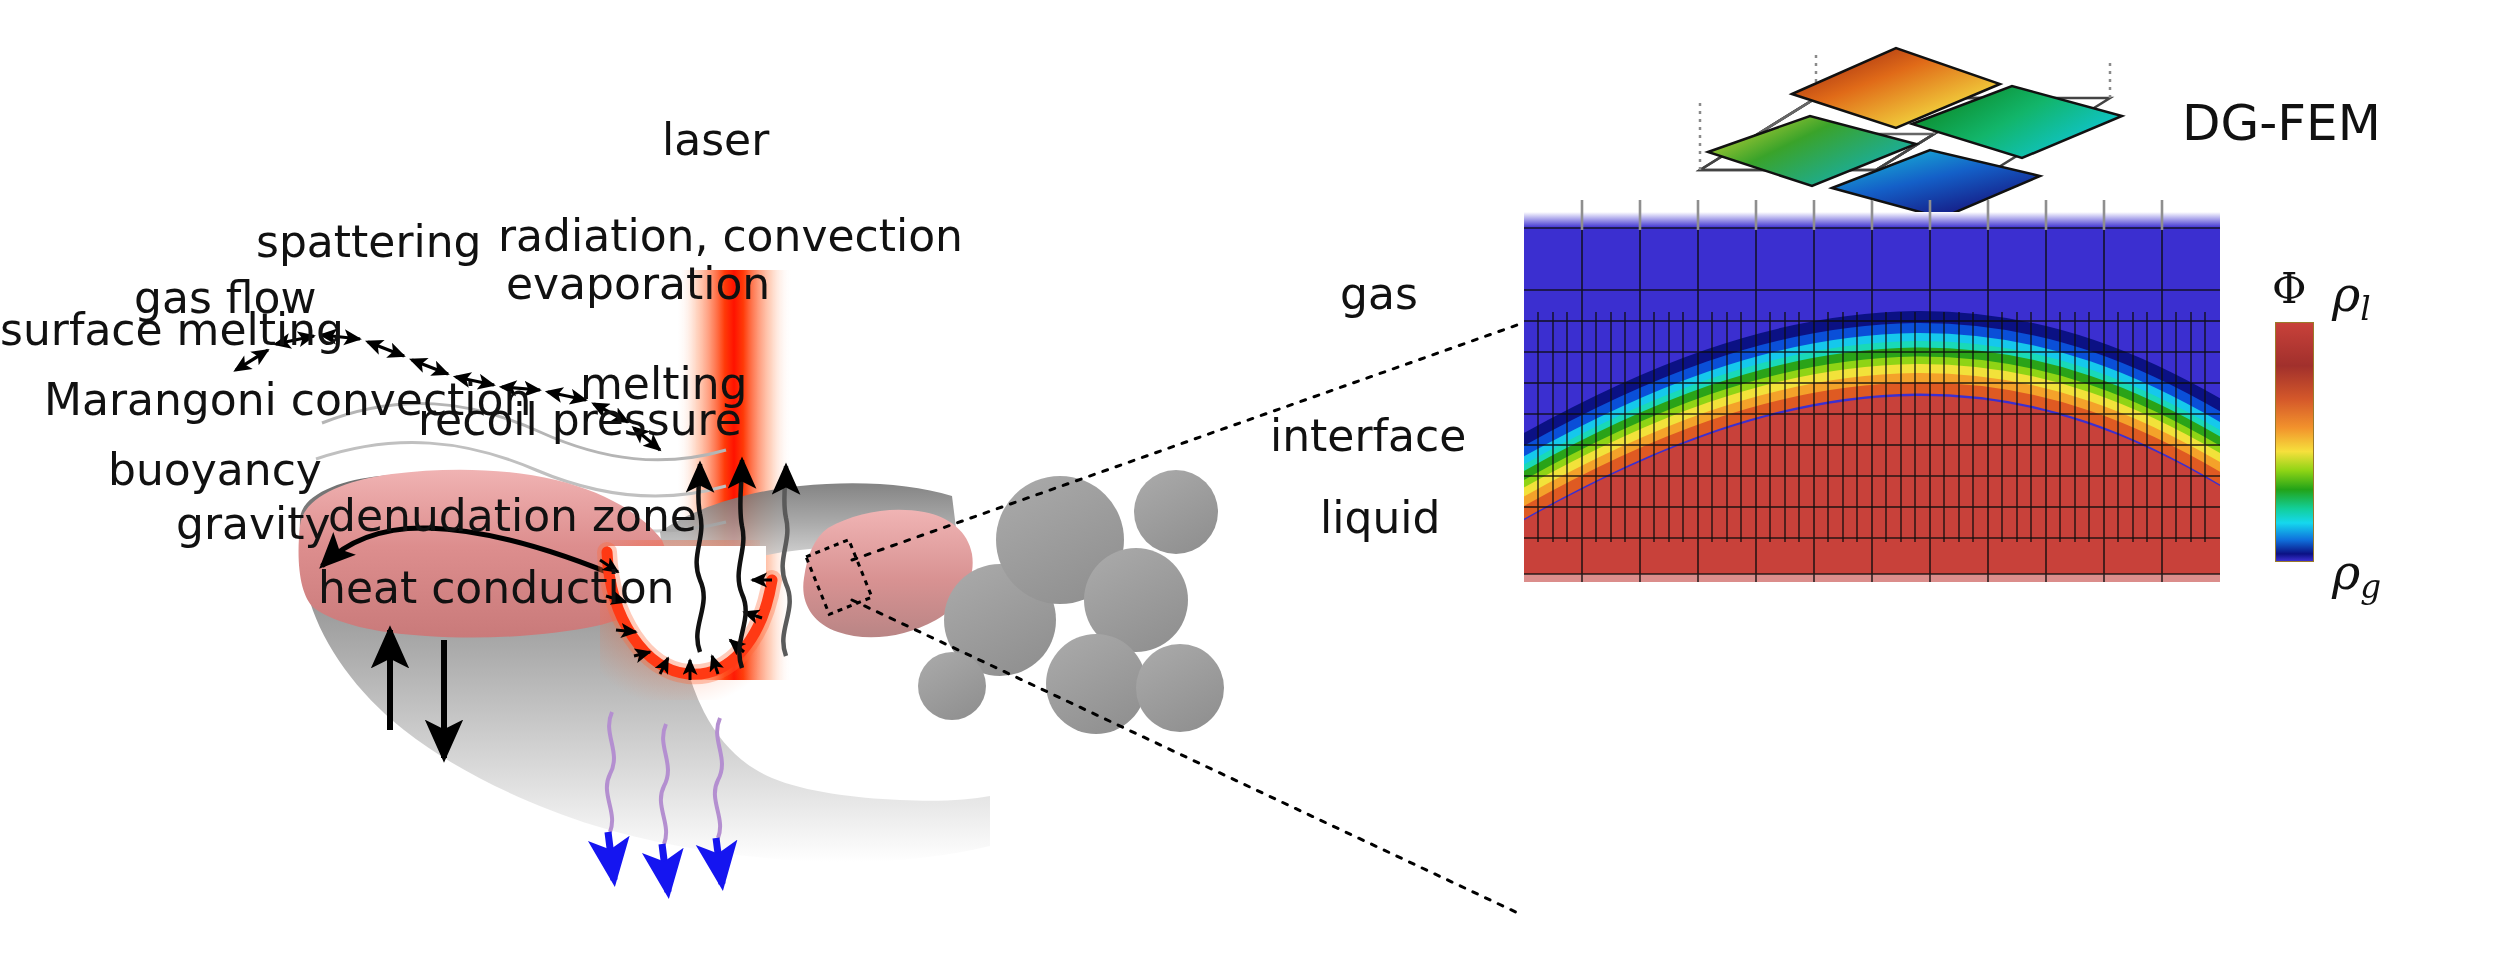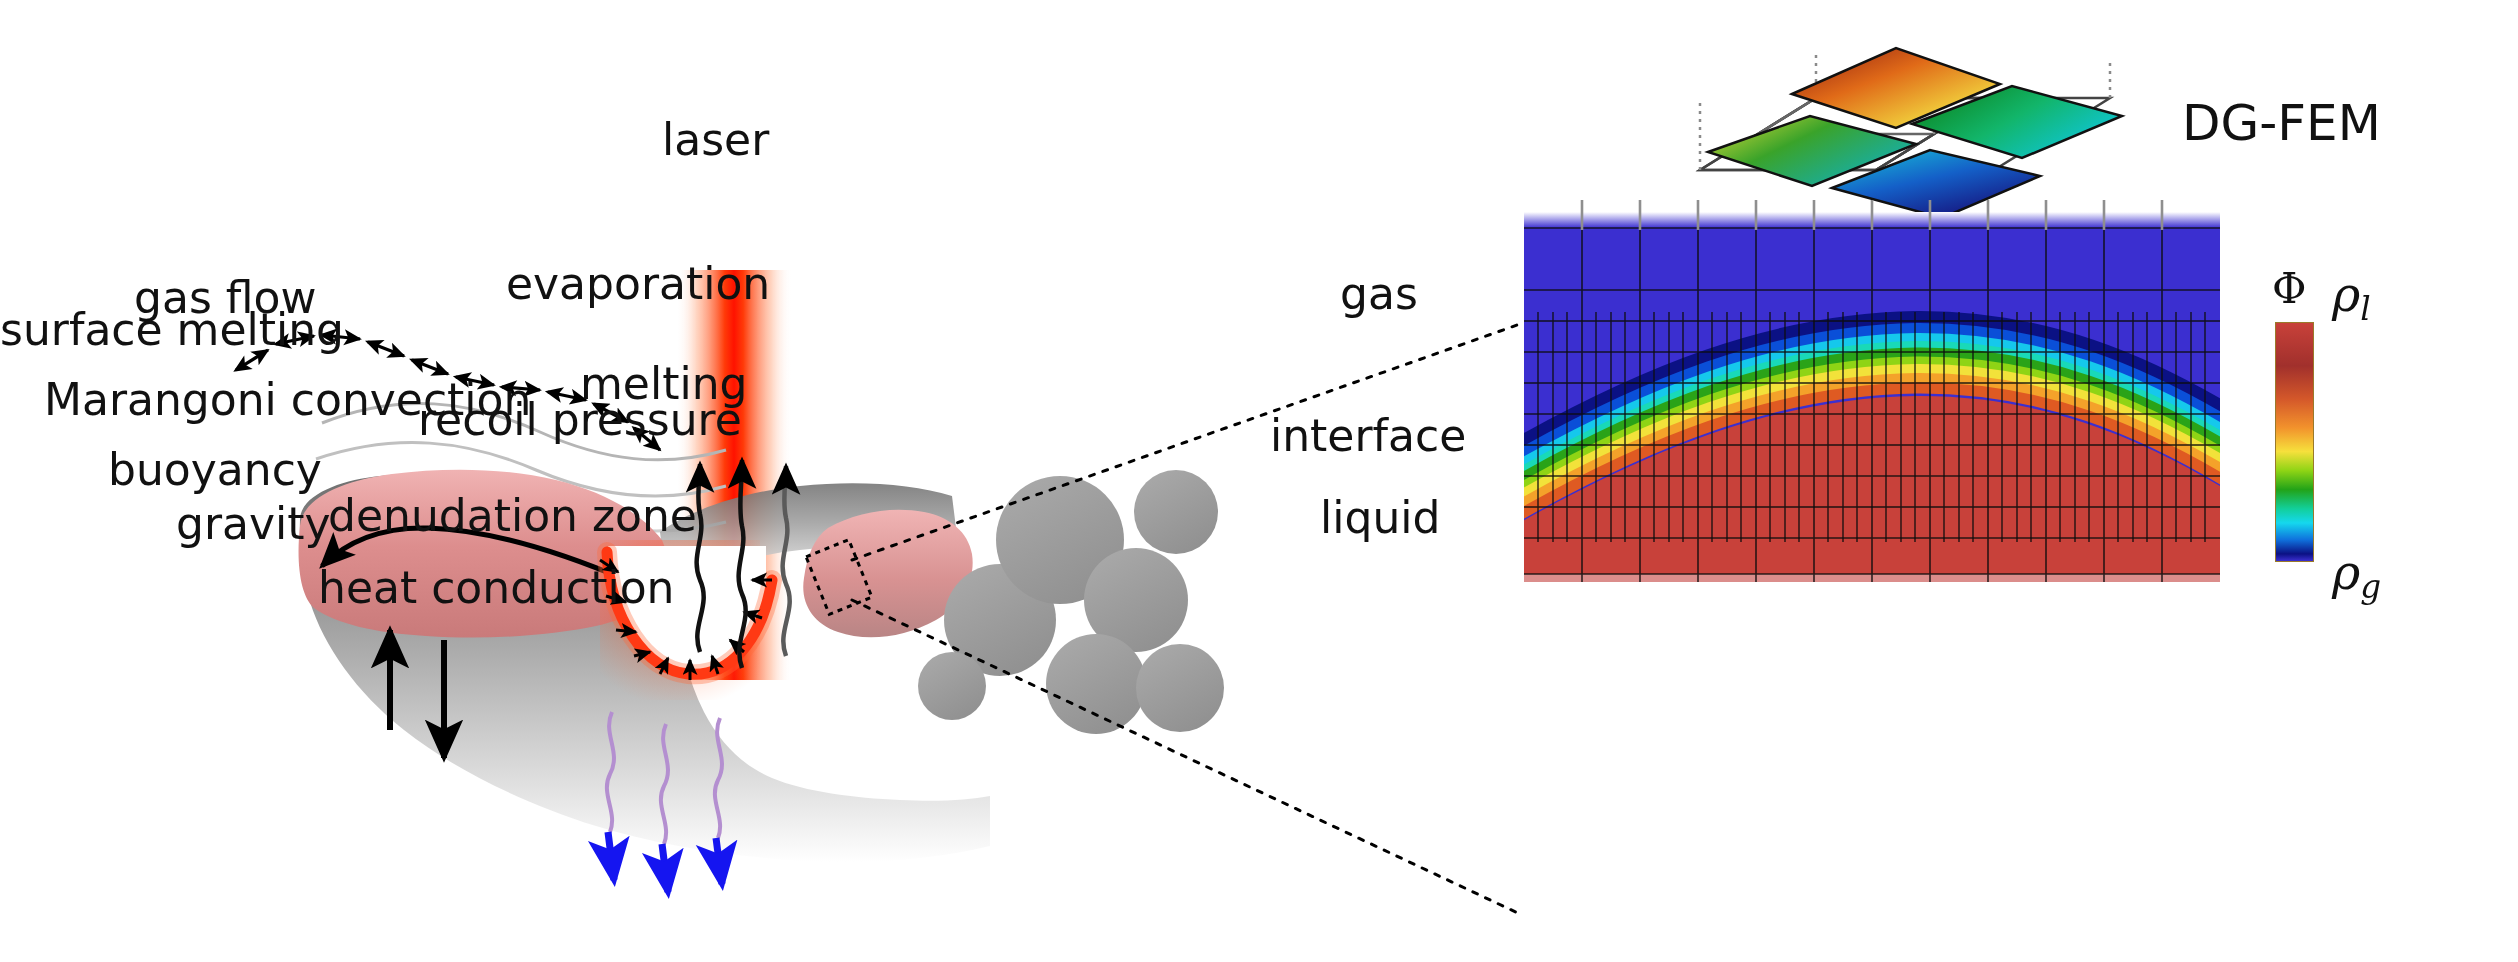--- a/index.html
+++ b/index.html
@@ -192,25 +192,27 @@
     </g>
 
     <g fill="none" stroke="#1515f0" stroke-width="7">
       <path d="M608,792 L614,840" marker-end="url(#arrHeadBlue)"></path>
       <path d="M662,804 L668,852" marker-end="url(#arrHeadBlue)"></path>
       <path d="M716,798 L722,844" marker-end="url(#arrHeadBlue)"></path>
     </g>
   </svg>
 
   <div class="lbl t44" style="left:662px;top:78px;">laser</div>
+  <div class="lbl t44" style="left:256px;top:180px;">spattering</div>
   <div class="lbl t44" style="left:134px;top:236px;">gas flow</div>
   <div class="lbl t44" style="left:0px;top:268px;">surface melting</div>
   <div class="lbl t44" style="left:44px;top:338px;">Marangoni convection</div>
   <div class="lbl t44" style="left:108px;top:408px;">buoyancy</div>
   <div class="lbl t44" style="left:176px;top:462px;">gravity</div>
+  <div class="lbl t44" style="left:498px;top:174px;">radiation, convection</div>
   <div class="lbl t44" style="left:506px;top:222px;">evaporation</div>
   <div class="lbl t44" style="left:418px;top:358px;">recoil pressure</div>
   <div class="lbl t44" style="left:580px;top:322px;">melting</div>
   <div class="lbl t44" style="left:328px;top:454px;">denudation zone</div>
   <div class="lbl t44" style="left:318px;top:526px;">heat conduction</div>
 
   <svg class="layer" viewBox="0 0 2518 962" preserveAspectRatio="none">
     <defs>
       <linearGradient id="gE1" x1="0" y1="0" x2="1" y2="1">
         <stop offset="0" stop-color="#8c1a10"></stop>

